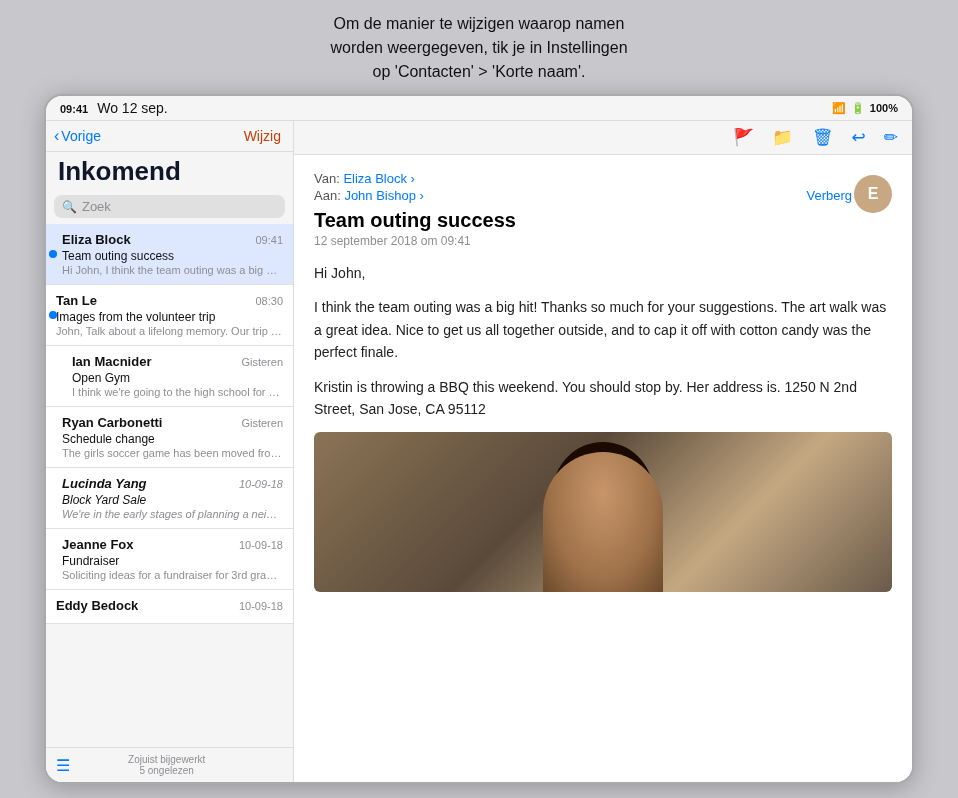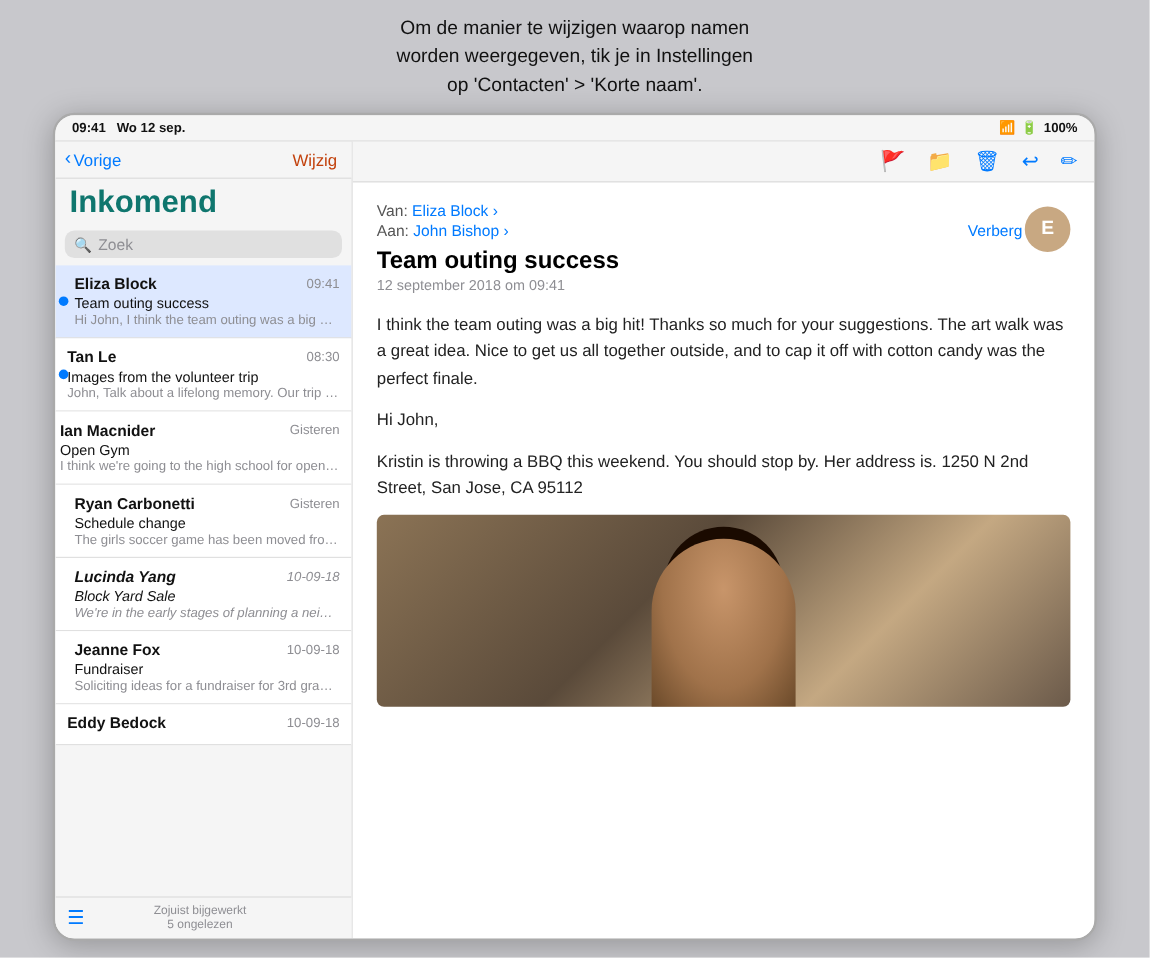--- a/index.html
+++ b/index.html
@@ -97,21 +97,21 @@
     .sidebar-edit-btn {
       color: #c2410c;
       font-size: 14px;
       cursor: pointer;
       text-align: center;
     }
 
     .sidebar-title {
       font-size: 26px;
       font-weight: 700;
-      color: #0f766e;
+      color: #0f172a;
       padding: 4px 12px 4px 12px;
     }
 
     .search-bar {
       margin: 4px 8px 6px 8px;
       background: #e0e0e0;
       border-radius: 8px;
       display: flex;
       align-items: center;
       padding: 4px 8px;
@@ -326,21 +326,21 @@
   <span>Om de manier te wijzigen waarop namen</span><br>
   <span>worden weergegeven, tik je in Instellingen</span><br>
   <span>op 'Contacten' &gt; 'Korte naam'.</span>
 </div>
 
 <div class="ipad-frame">
 
   <div class="status-bar">
     <div>
       <span>09:41</span>
-      <span style="margin-left:6px;font-weight:700;font-size:11px;">Wo 12 sep.</span>
+      <span style="margin-left:6px;font-weight:400;font-size:14px;">Wo 12 sep.</span>
     </div>
     <div class="status-right">
       <span class="wifi-icon">📶</span>
       <span class="battery-icon">🔋</span>
       <span style="font-size:11px;">100%</span>
     </div>
   </div>
 
   <div class="main-area">
 
@@ -374,21 +374,21 @@
           </div>
           <div class="email-item" style="">
             <div class="unread-dot"></div>
             <div class="email-item-header">
               <span class="email-sender">Tan Le</span>
               <span class="email-time">08:30</span>
             </div>
             <div class="email-subject">Images from the volunteer trip</div>
             <div class="email-preview">John, Talk about a lifelong memory. Our trip with the volunteer group is one tha...</div>
           </div>
-          <div class="email-item" style="padding-left: 4px;">
+          <div class="email-item" style="padding-left: 26px;">
             <div class="email-item-header">
               <span class="email-sender">Ian Macnider</span>
               <span class="email-time">Gisteren</span>
             </div>
             <div class="email-subject">Open Gym</div>
             <div class="email-preview">I think we're going to the high school for open gym tonight. It got pretty crowde...</div>
           </div>
           <div class="email-item" style="padding-left: 16px;">
             <div class="email-item-header">
               <span class="email-sender">Ryan Carbonetti</span>
@@ -465,22 +465,22 @@
               <span>›</span>
             </a>
           </div>
           <span class="detail-hide-btn" style="margin-right:40px;">Verberg</span>
         </div>
 
         <div class="detail-subject">Team outing success</div>
         <div class="detail-date">12 september 2018 om 09:41</div>
 
         <div class="detail-body">
+          <p>Hi John,</p>
           <p>I think the team outing was a big hit! Thanks so much for your suggestions. The art walk was a great idea. Nice to get us all together outside, and to cap it off with cotton candy was the perfect finale.</p>
-          <p>Hi John,</p>
           <p>Kristin is throwing a BBQ this weekend. You should stop by. Her address is. 1250 N 2nd Street, San Jose, CA 95112</p>
         </div>
 
         <div class="detail-photo">
           <div class="photo-hair"></div>
           <div class="photo-person"></div>
         </div>
       </div>
     </div>
 

